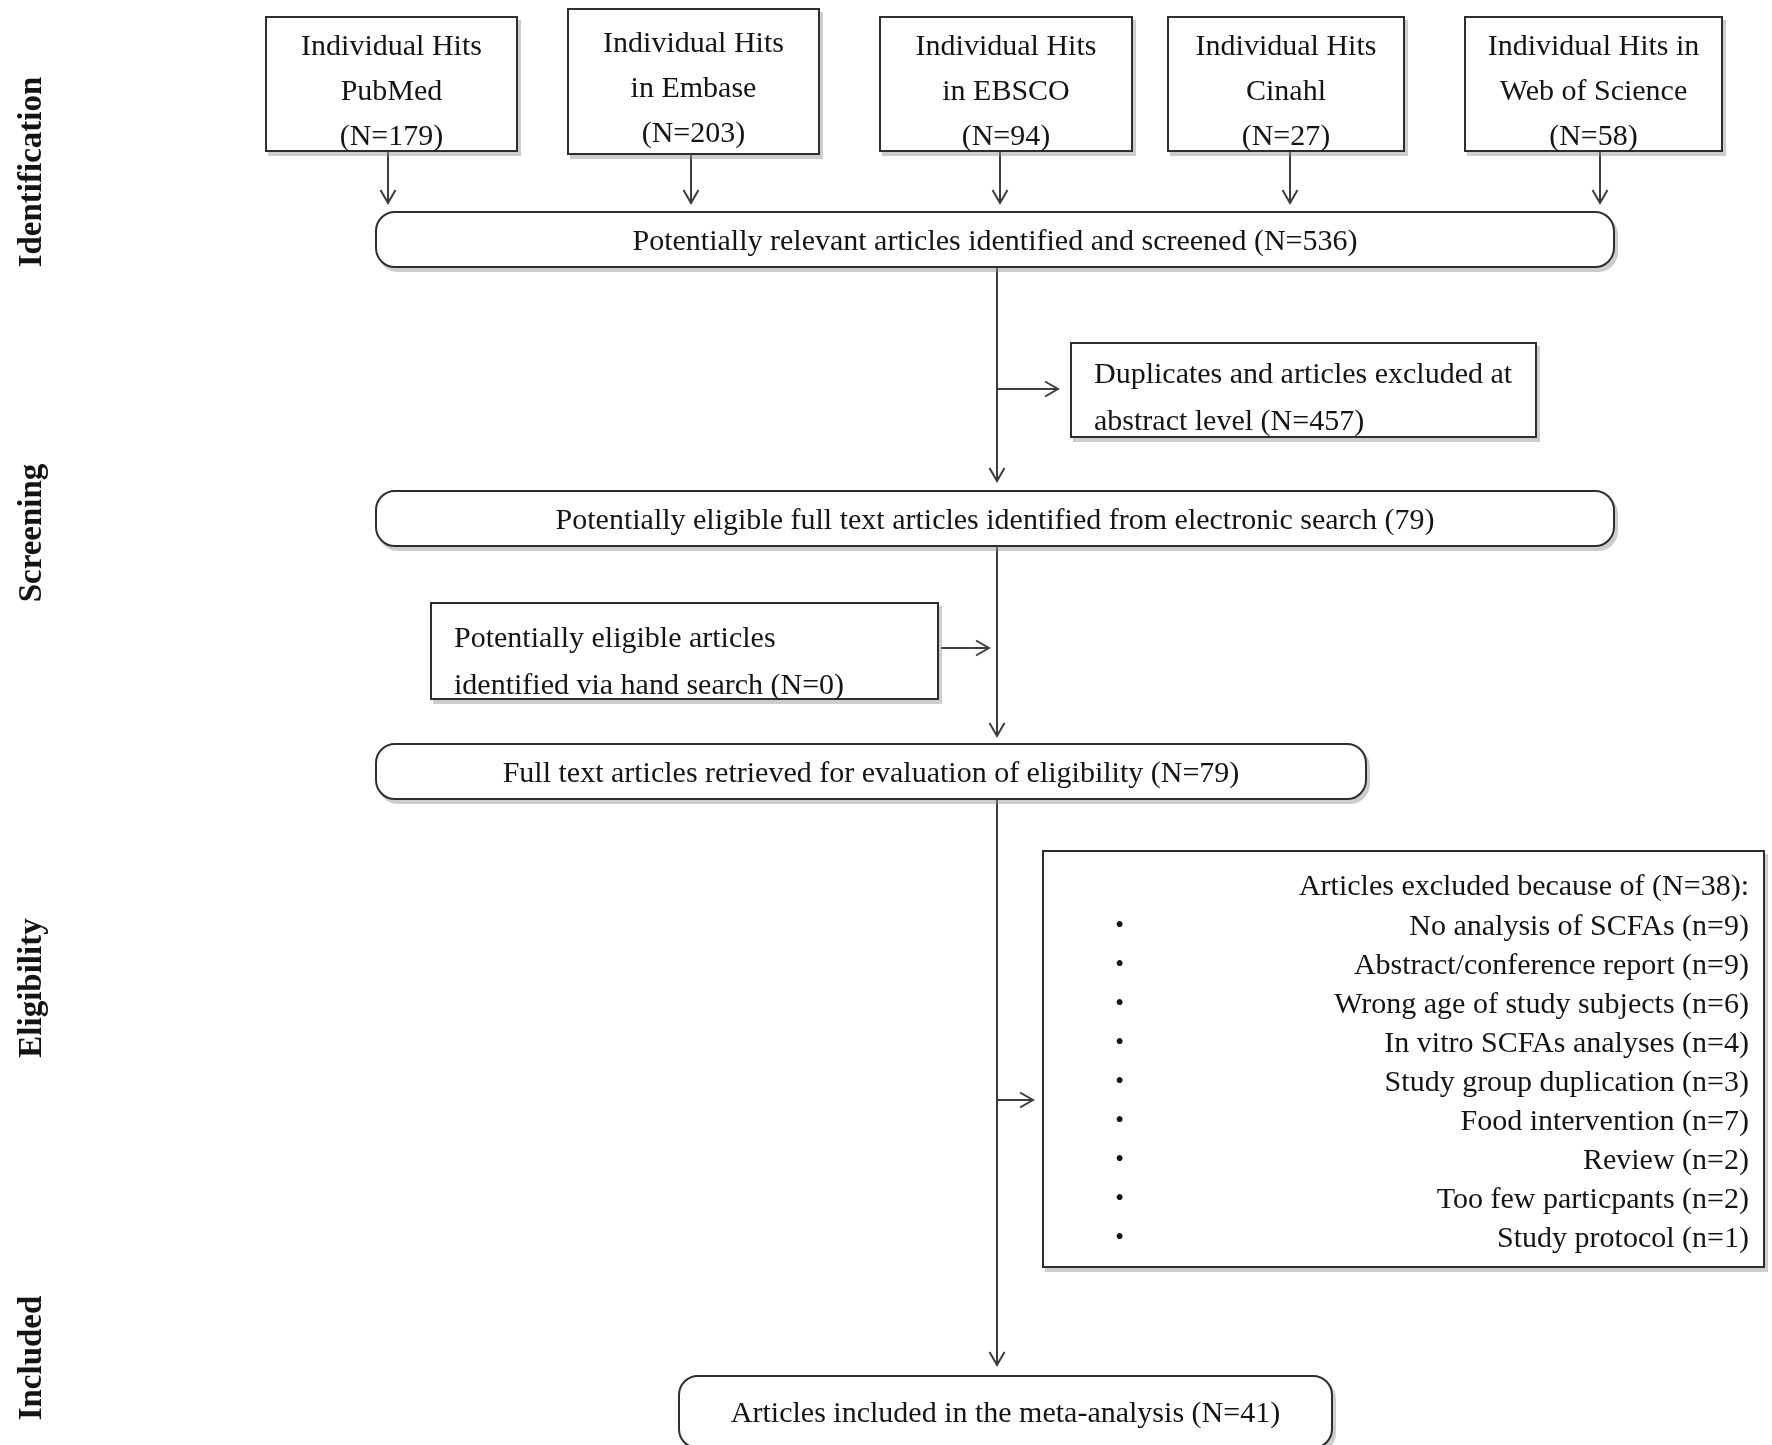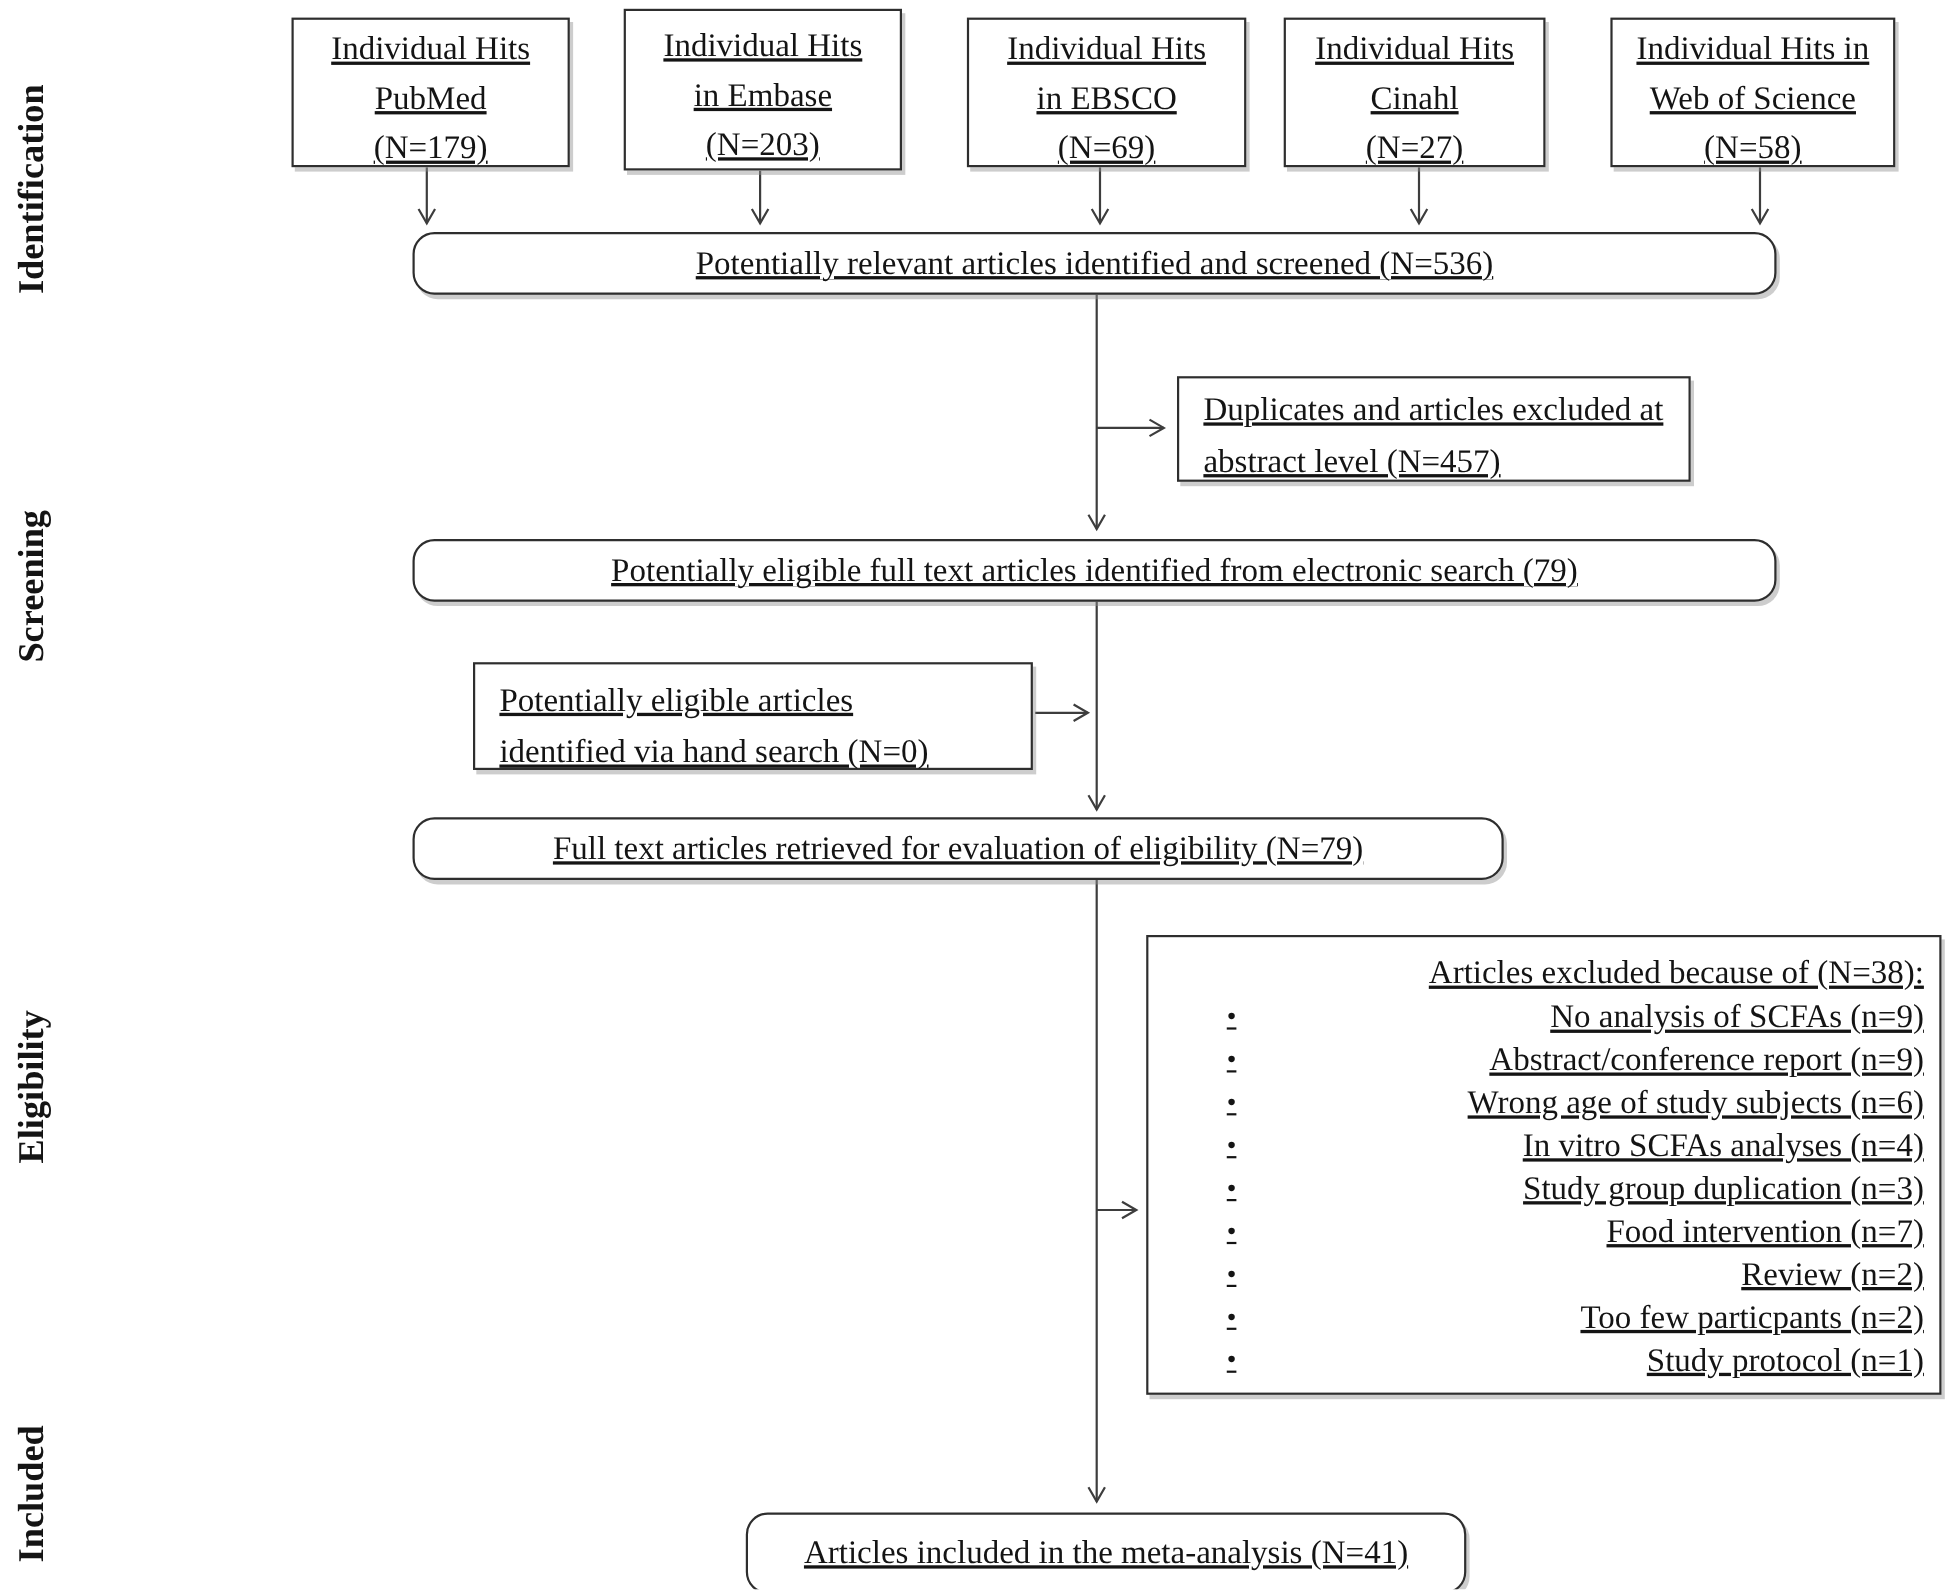--- a/index.html
+++ b/index.html
@@ -10,21 +10,20 @@
     font-family:"Liberation Serif","DejaVu Serif",serif;
     color:#141414;
     overflow:hidden;
   }
   .box{
     position:absolute;
     background:#ffffff;
     border:2px solid #2e2e2e;
     box-sizing:border-box;
     box-shadow:3px 4px 0 rgba(145,145,145,0.45);
-    text-decoration:underline;
   }
   .center-text{
     display:flex;align-items:center;justify-content:center;
     text-align:center;
     font-size:30px;
     border-radius:20px;
   }
   .src-box{
     text-align:center;
     font-size:30px;
@@ -92,21 +91,21 @@
     <div>(N=179)</div>
   </div>
   <div class="box src-box" style="left:567px;top:8px;width:253px;height:147px;padding-top:9px">
     <div>Individual Hits</div>
     <div>in Embase</div>
     <div>(N=203)</div>
   </div>
   <div class="box src-box" style="left:879px;top:16px;width:254px;height:136px">
     <div>Individual Hits</div>
     <div>in EBSCO</div>
-    <div>(N=69)</div>
+    <div>(N=94)</div>
   </div>
   <div class="box src-box" style="left:1167px;top:16px;width:238px;height:136px">
     <div>Individual Hits</div>
     <div>Cinahl</div>
     <div>(N=27)</div>
   </div>
   <div class="box src-box" style="left:1464px;top:16px;width:259px;height:136px">
     <div>Individual Hits in</div>
     <div>Web of Science</div>
     <div>(N=58)</div>

